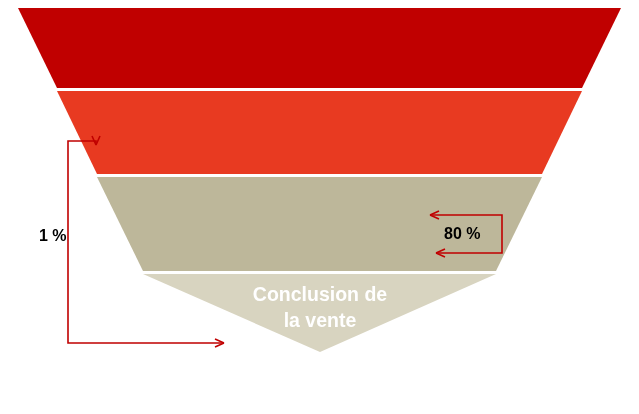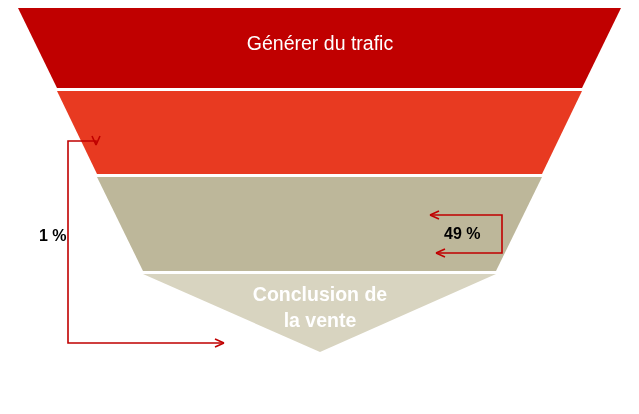--- a/index.html
+++ b/index.html
@@ -109,25 +109,24 @@
       <path d="M 224,343 L 215,339 M 224,343 L 215,347"></path>
     </g>
 
     <g stroke="#C00000" stroke-width="1.6" fill="none">
       <path d="M 430,215 L 502,215 L 502,253 L 436,253"></path>
       <path d="M 430,215 L 439,211 M 430,215 L 439,219"></path>
       <path d="M 436,253 L 445,249 M 436,253 L 445,257"></path>
     </g>
   </svg>
 
-  <div class="band-label" id="label-1">Générer du trafic</div>
 
 
 
   <div class="band-label dark" id="label-4">Conclusion de
 la vente</div>
 
   <div class="annot-text" id="annot-left-text">1 %</div>
 
-  <div class="annot-text" id="annot-right-text">49 %</div>
+  <div class="annot-text" id="annot-right-text">80 %</div>
 
 
 </div>
 
 </body></html>

